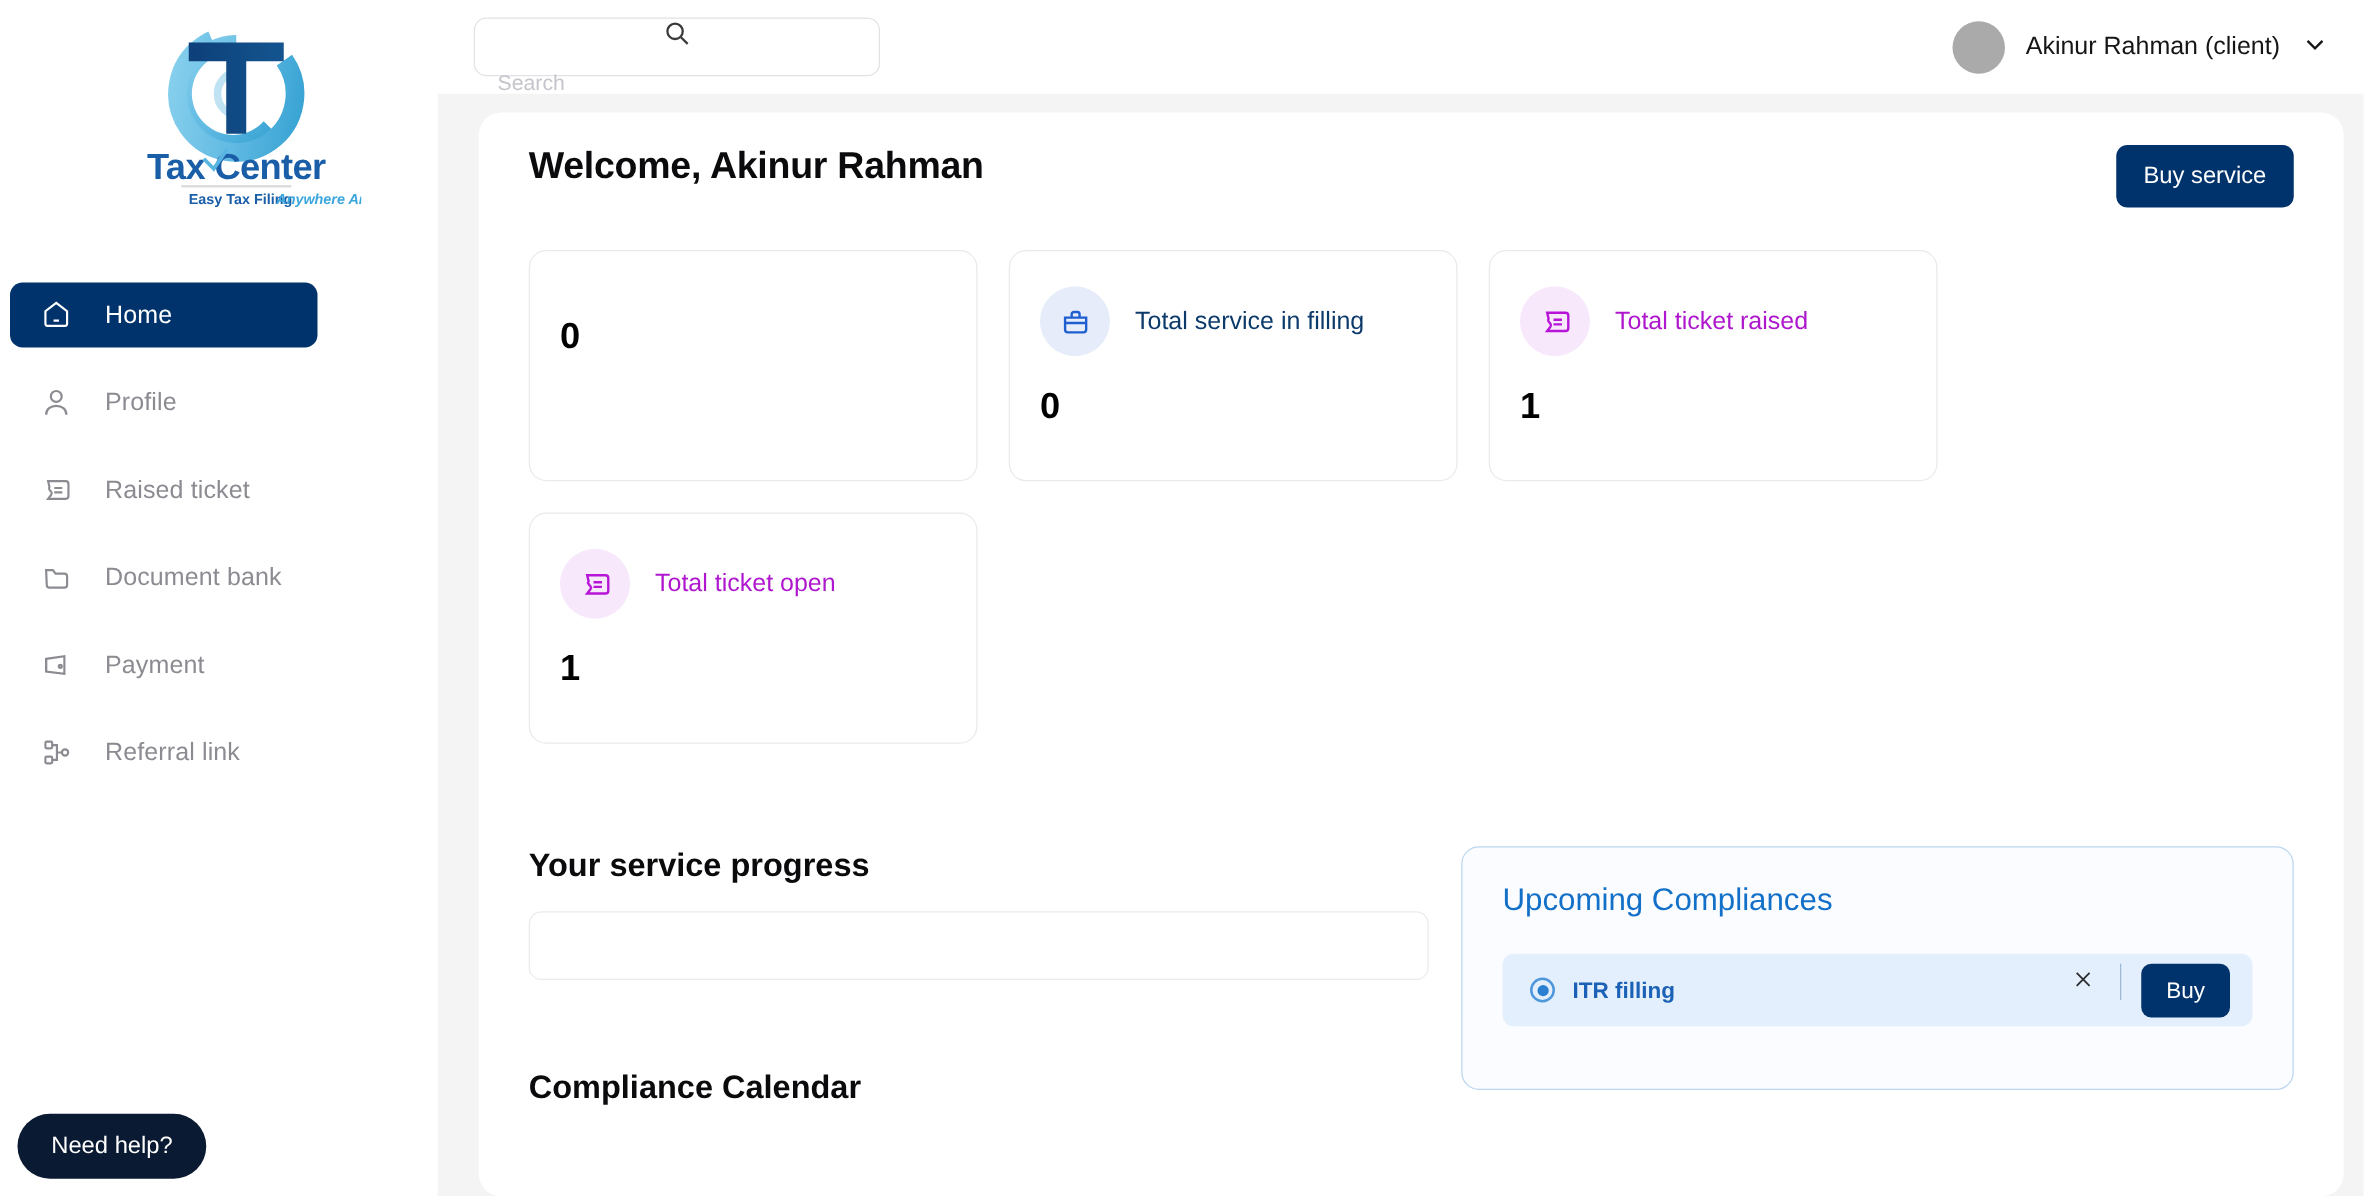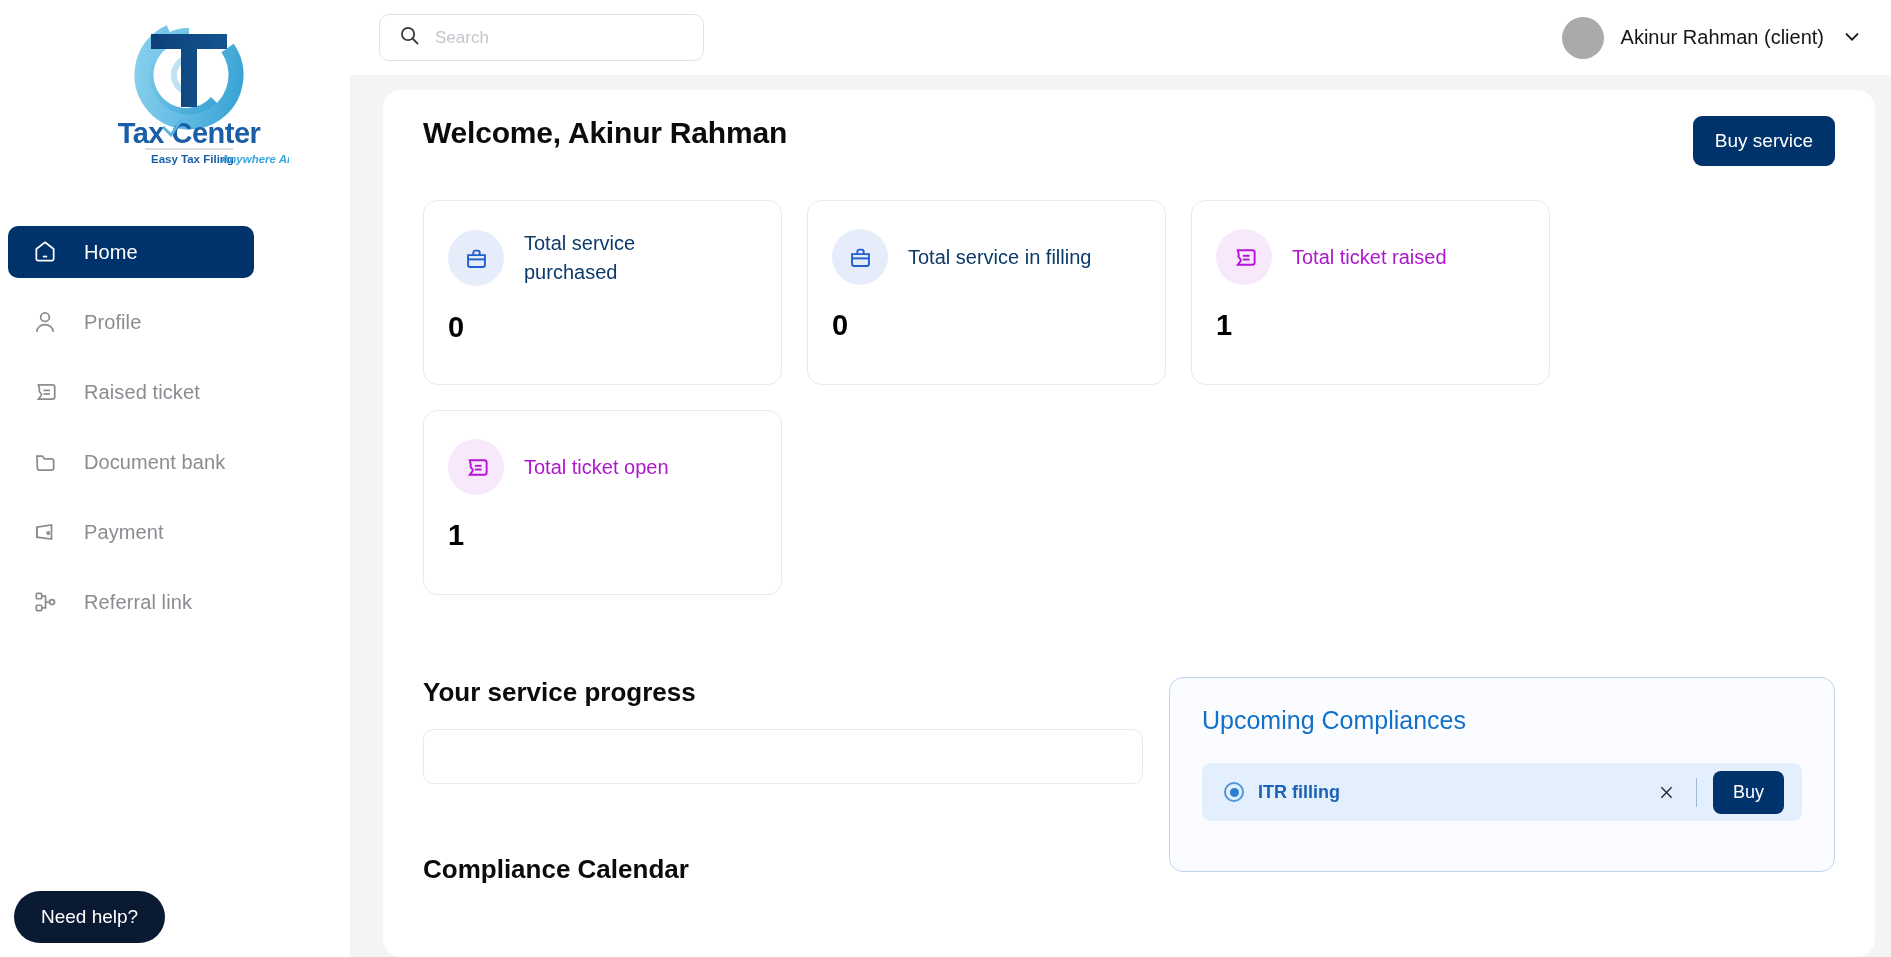--- a/index.html
+++ b/index.html
@@ -64,20 +64,21 @@
     background: #ffffff;
     display: flex; align-items: center;
     padding: 0 28px 0 29px;
   }
   .search-box {
     width: 325px; height: 47px;
     border: 1px solid #e2e2e6; border-radius: 10px;
     display: flex; align-items: center; gap: 14px;
     padding: 0 18px;
     background: #fff;
+    flex-direction: column;
   }
   .search-box svg { width: 23px; height: 23px; stroke: #3a3a3c; fill: none; stroke-width: 1.9; flex: 0 0 23px; }
   .search-input {
     border: 0; outline: 0; font-size: 17px; color: #333;
     font-family: "Liberation Sans", sans-serif;
     width: 100%; background: transparent;
   }
   .search-input::placeholder { color: #c5c5cc; }
 
   .user-area {
@@ -175,21 +176,21 @@
     gap: 14px;
   }
   .radio {
     width: 20px; height: 20px; border-radius: 50%;
     border: 2px solid #4f97dd;
     flex: 0 0 20px;
     display: flex; align-items: center; justify-content: center;
   }
   .radio i { width: 9px; height: 9px; border-radius: 50%; background: #2b7fd0; display: block; }
   .comp-name { font-size: 18px; font-weight: bold; color: #1b61b5; }
-  .comp-actions { margin-left: auto; display: flex; align-items: center; gap: 16px; }
+  .comp-actions { margin-left: auto; display: flex; align-items: flex-start; gap: 16px; }
   .x-btn {
     width: 26px; height: 26px; cursor: pointer;
     display: flex; align-items: center; justify-content: center;
   }
   .x-btn svg { width: 19px; height: 19px; stroke: #2a2a2e; stroke-width: 1.8; fill: none; }
   .vdiv { width: 1px; height: 29px; background: #9fb9d4; }
   .buy-btn {
     background: #00336b; color: #fff; border: 0; border-radius: 8px;
     font-size: 18px; font-family: "Liberation Sans", sans-serif;
     padding: 11px 20px; cursor: pointer;
@@ -335,30 +336,20 @@
       <section class="panel">
 
         <div class="panel-head">
           <h1 class="welcome">Welcome, Akinur Rahman</h1>
           <button class="buy-service">Buy service</button>
         </div>
 
         <div class="stats">
 
           <div class="stat-card">
-            <div class="stat-top">
-              <span class="stat-ico blue">
-                <svg viewBox="0 0 24 24">
-                    <path d="M4.5 9h15v8.5a2 2 0 0 1-2 2h-11a2 2 0 0 1-2-2z"></path>
-                    <path d="M4.5 12.8h15"></path>
-                    <path d="M9.2 9V6.6a1.6 1.6 0 0 1 1.6-1.6h2.4a1.6 1.6 0 0 1 1.6 1.6V9"></path>
-                  </svg>
-              </span>
-              <span class="stat-label blue">Total service purchased</span>
-            </div>
             <div class="stat-value">0</div>
           </div>
 
           <div class="stat-card">
             <div class="stat-top">
               <span class="stat-ico blue">
                 <svg viewBox="0 0 24 24">
                     <path d="M4.5 9h15v8.5a2 2 0 0 1-2 2h-11a2 2 0 0 1-2-2z"></path>
                     <path d="M4.5 12.8h15"></path>
                     <path d="M9.2 9V6.6a1.6 1.6 0 0 1 1.6-1.6h2.4a1.6 1.6 0 0 1 1.6 1.6V9"></path>

